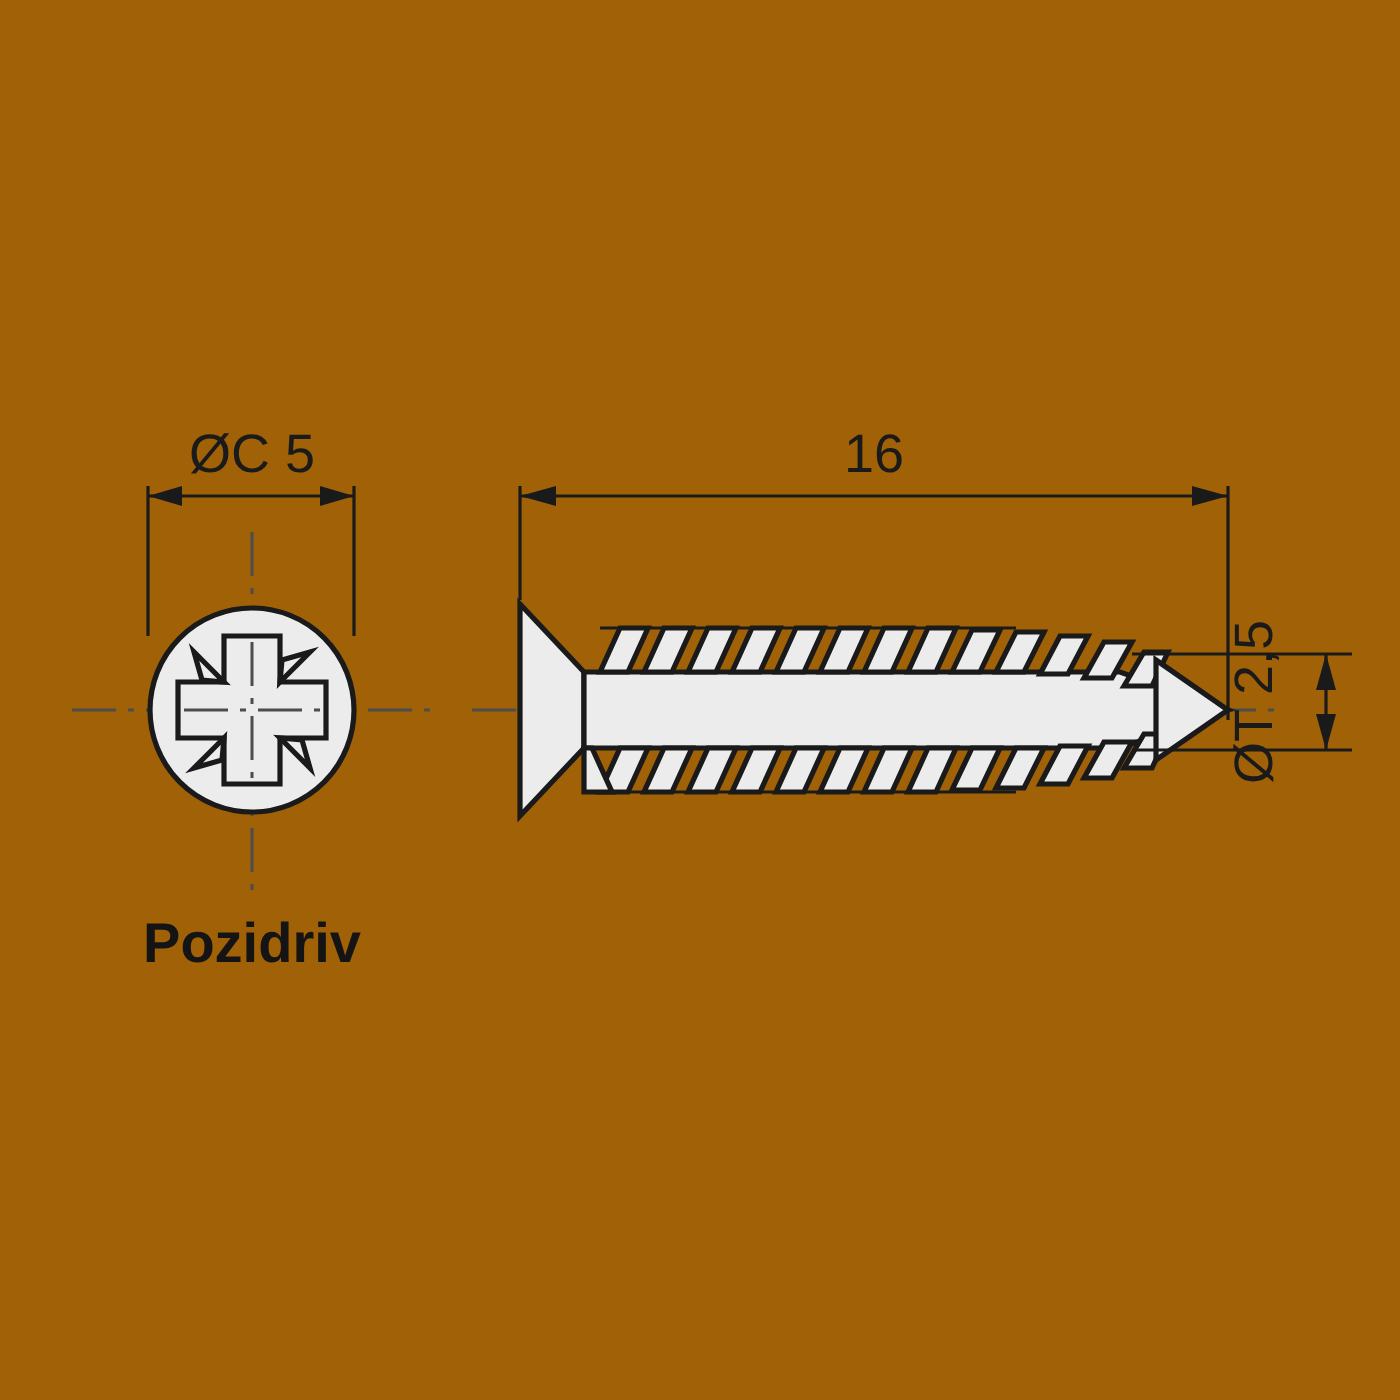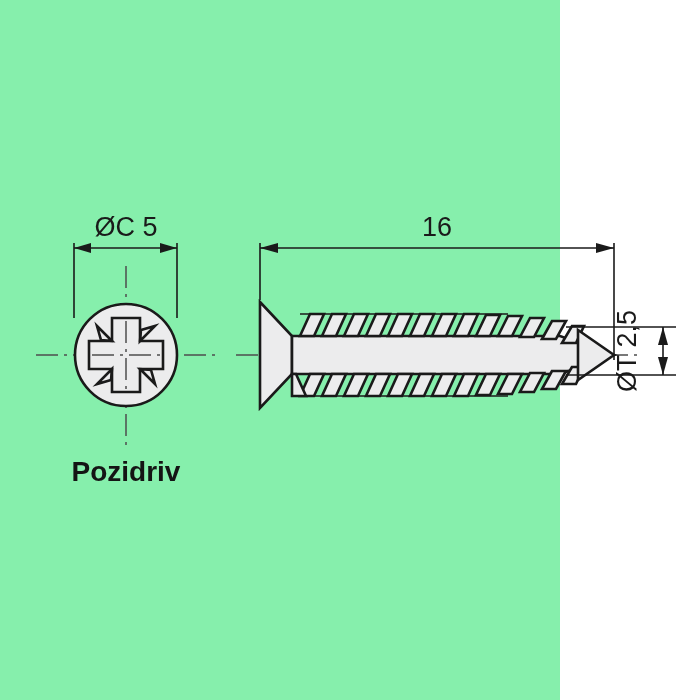--- a/index.html
+++ b/index.html
@@ -9,23 +9,23 @@
     background: #ffffff;
   }
   body {
     width: 700px;
     height: 700px;
     overflow: hidden;
     font-family: "Liberation Sans", sans-serif;
   }
   #drawing-root {
     position: relative;
-    width: 560px;
+    width: 700px;
     height: 700px;
-    background: #86efac;
+    background: #a16207;
   }
   svg#tech-drawing {
     display: block;
     width: 700px;
     height: 700px;
   }
   .dim-text {
     font-family: "Liberation Sans", sans-serif;
     font-size: 27px;
     fill: #1a1a1a;

